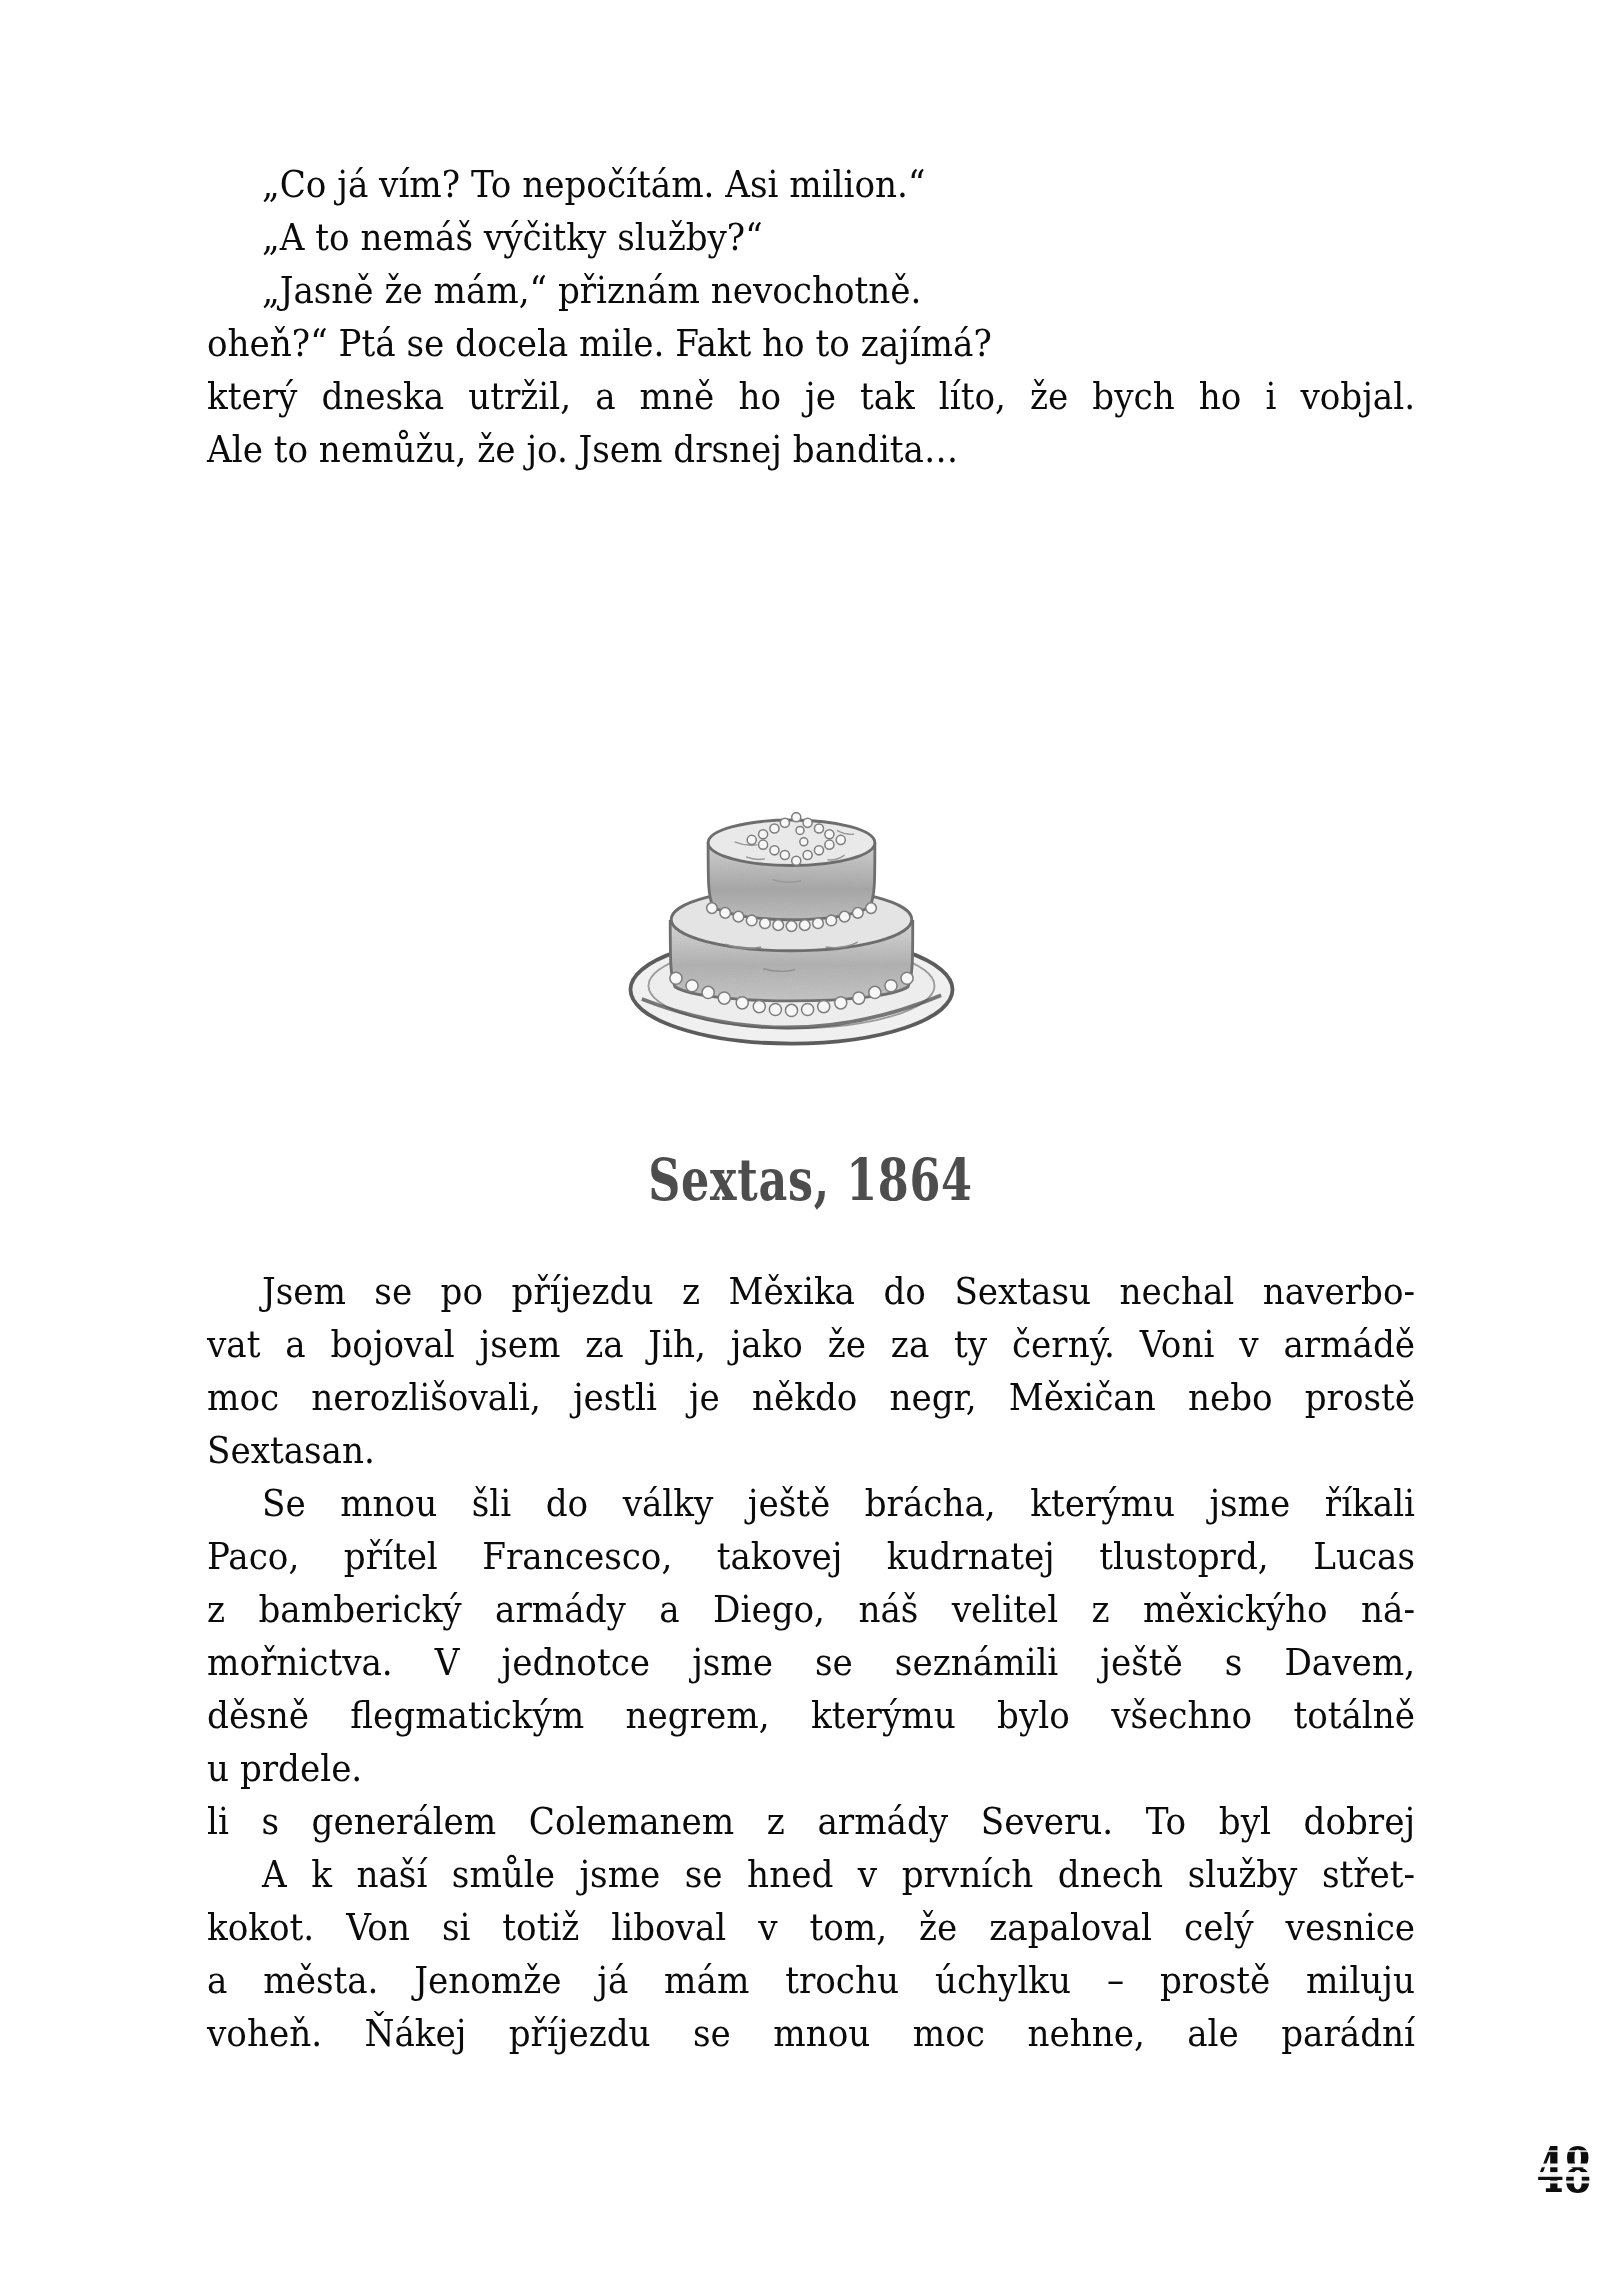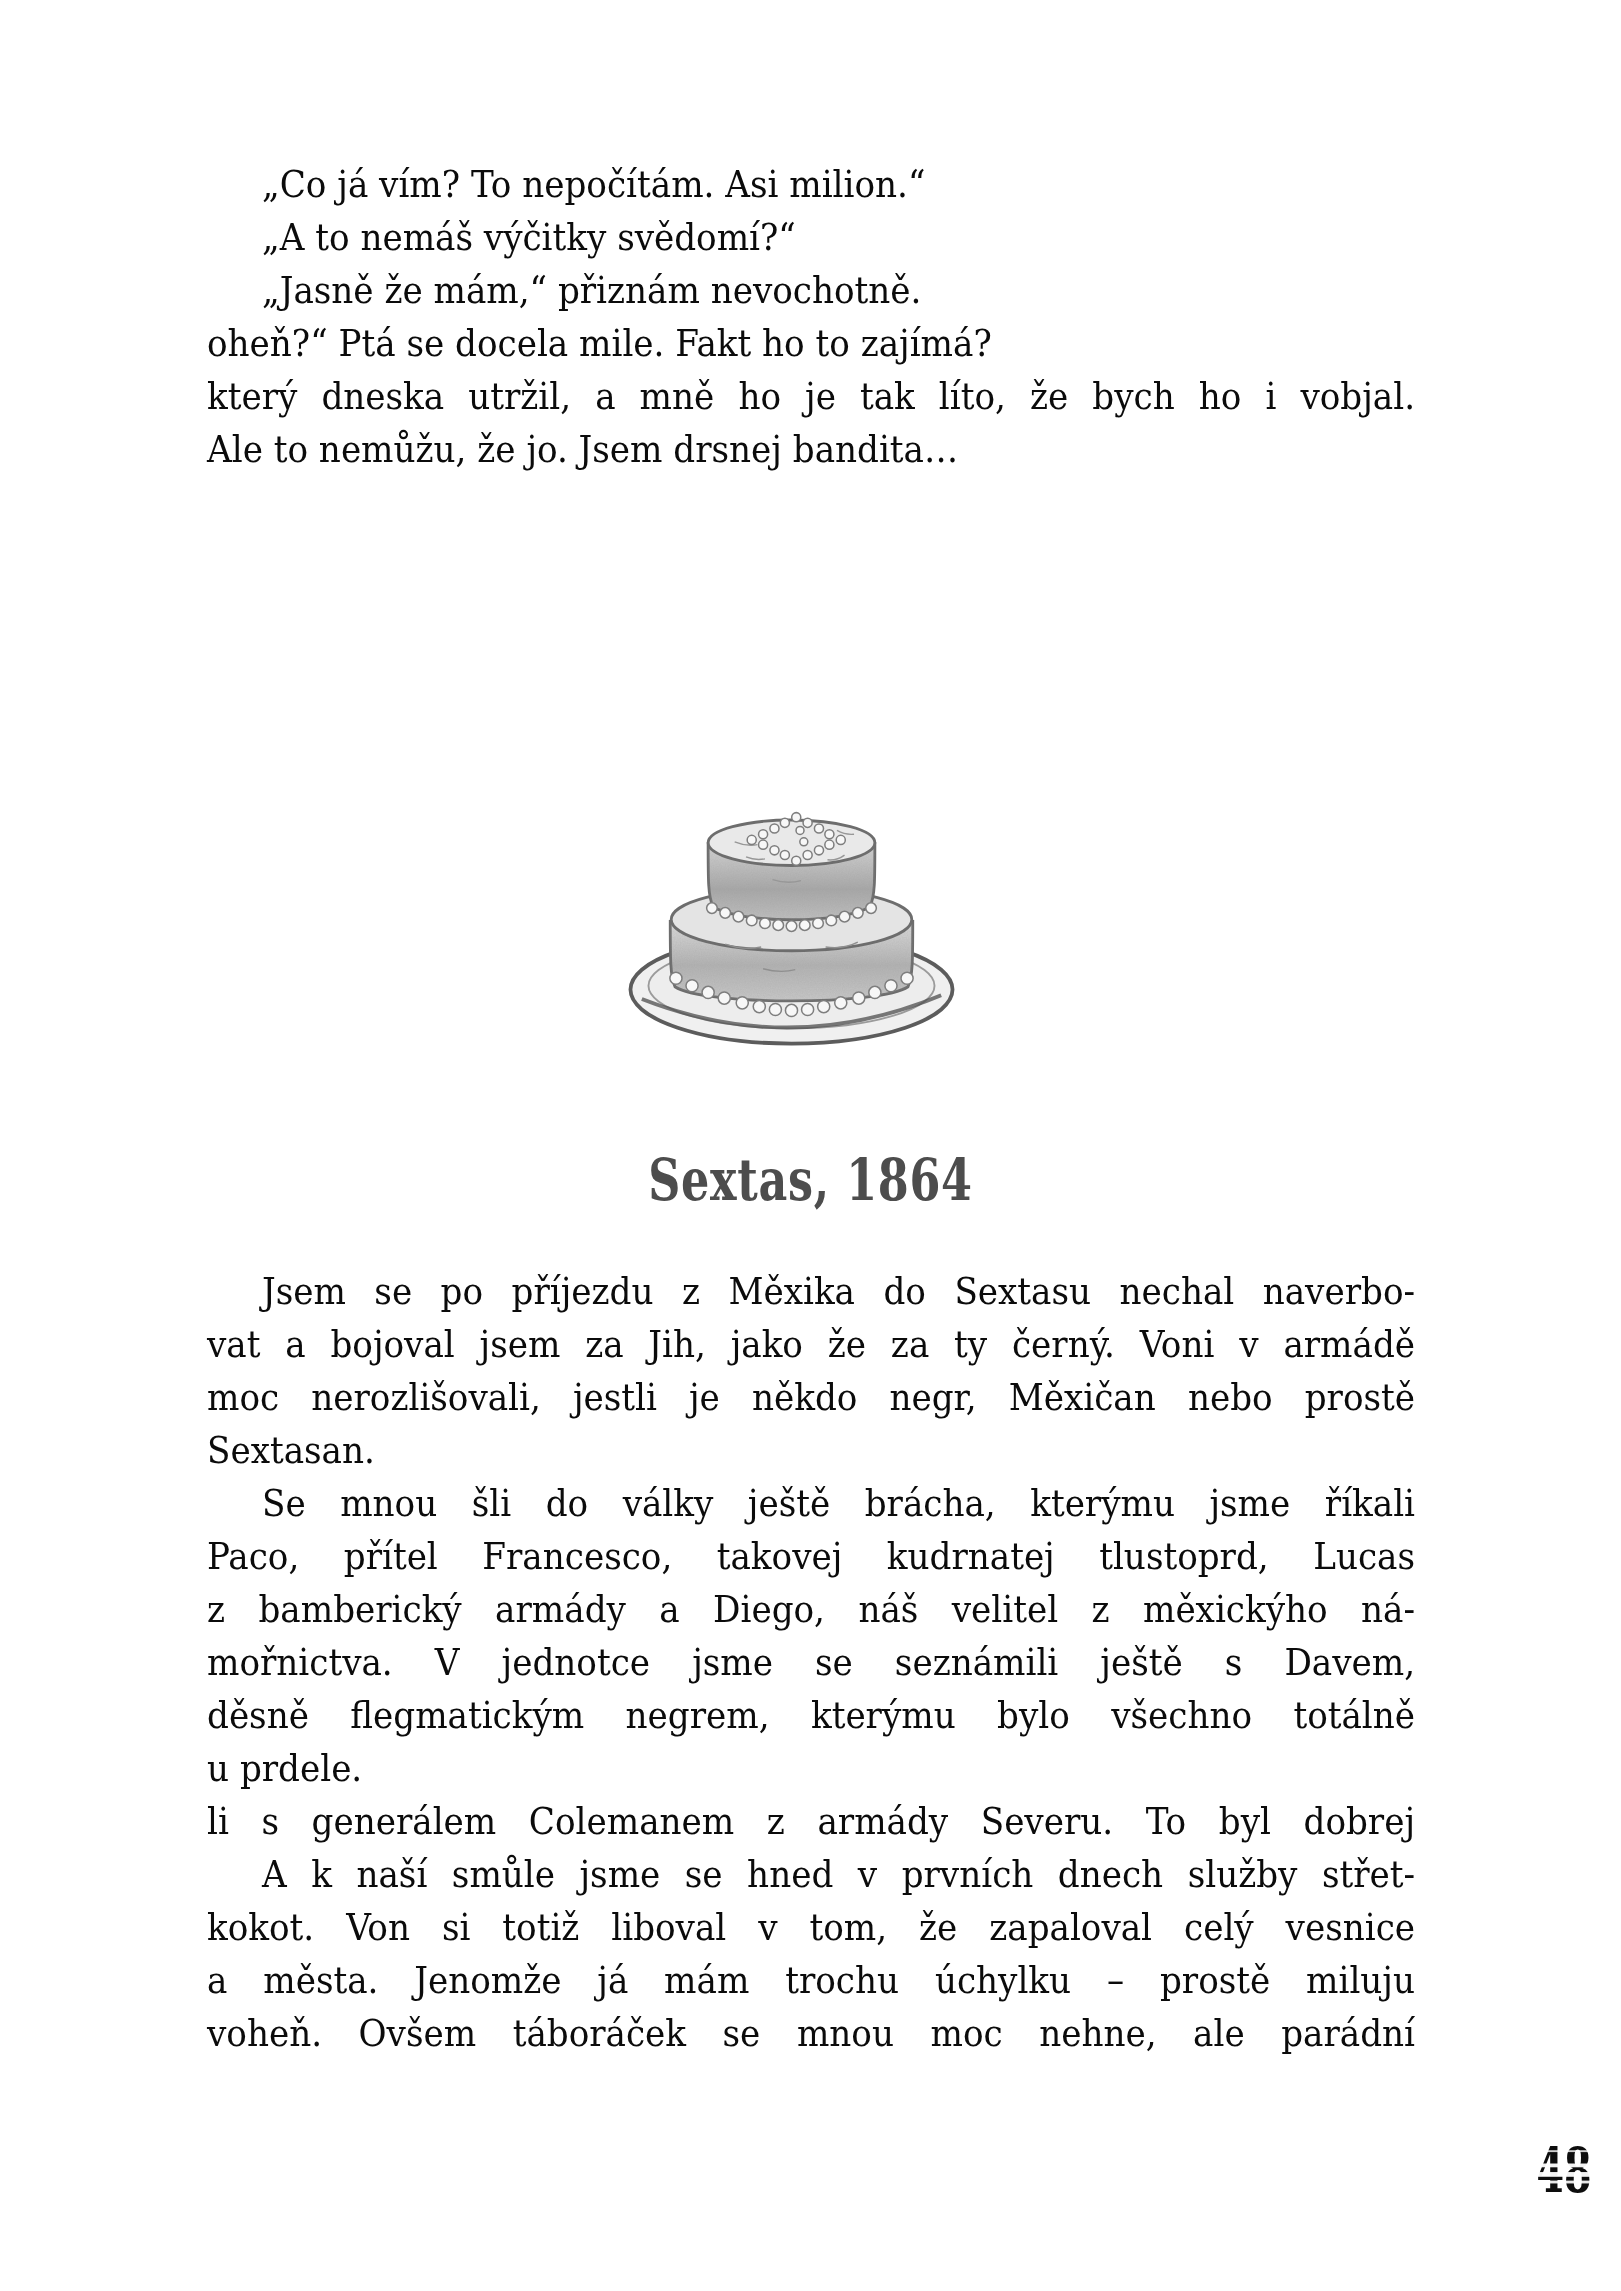--- a/index.html
+++ b/index.html
@@ -43,21 +43,21 @@
     display:flex; justify-content:flex-end;
   }
 </style>
 </head>
 <body>
 
 <div class="page">
 
   <div class="textblock dialogue">
     <div class="line indent">„Co já vím? To nepočítám. Asi milion.“</div>
-    <div class="line indent">„A to nemáš výčitky svědomí?“</div>
+    <div class="line indent">„A to nemáš výčitky služby?“</div>
     <div class="line indent">„Jasně že mám,“ přiznám nevochotně.</div>
     <div class="line">oheň?“ Ptá se docela mile. Fakt ho to zajímá?</div>
     <div class="line j">který dneska utržil, a mně ho je tak líto, že bych ho i vobjal.</div>
     <div class="line">Ale to nemůžu, že jo. Jsem drsnej bandita…</div>
   </div>
 
   <figure class="illustration">
     <svg width="341" height="256" viewBox="0 0 360 270" xmlns="http://www.w3.org/2000/svg">
       <defs>
         <linearGradient id="g1" x1="0" y1="0" x2="0" y2="1">
@@ -166,21 +166,21 @@
     <div class="line j">Paco, přítel Francesco, takovej kudrnatej tlustoprd, Lucas</div>
     <div class="line j">z bamberický armády a Diego, náš velitel z měxickýho ná-</div>
     <div class="line j">mořnictva. V jednotce jsme se seznámili ještě s Davem,</div>
     <div class="line j">děsně flegmatickým negrem, kterýmu bylo všechno totálně</div>
     <div class="line">u prdele.</div>
 
     <div class="line j">li s generálem Colemanem z armády Severu. To byl dobrej</div>
     <div class="line indent j">A k naší smůle jsme se hned v prvních dnech služby střet-</div>
     <div class="line j">kokot. Von si totiž liboval v tom, že zapaloval celý vesnice</div>
     <div class="line j">a města. Jenomže já mám trochu úchylku – prostě miluju</div>
-    <div class="line j">voheň. Ovšem táboráček se mnou moc nehne, ale parádní</div>
+    <div class="line j">voheň. Ňákej příjezdu se mnou moc nehne, ale parádní</div>
   </div>
 
   <div class="page-number-wrap">
     <svg width="114" height="76" viewBox="0 0 120 80" xmlns="http://www.w3.org/2000/svg">
       <text x="60" y="60" text-anchor="middle" font-family="DejaVu Serif, Liberation Serif, serif" font-weight="bold" font-size="64" fill="#0d0d0d" textLength="58" lengthAdjust="spacingAndGlyphs">48</text>
       <rect x="24" y="30" width="74" height="4" fill="#ffffff" opacity="0.95"></rect>
       <rect x="20" y="39" width="82" height="5" fill="#ffffff" opacity="0.95"></rect>
       <rect x="26" y="48" width="70" height="3" fill="#ffffff" opacity="0.9"></rect>
       <rect x="30" y="16" width="58" height="2" fill="#ffffff" opacity="0.8"></rect>
     </svg>

